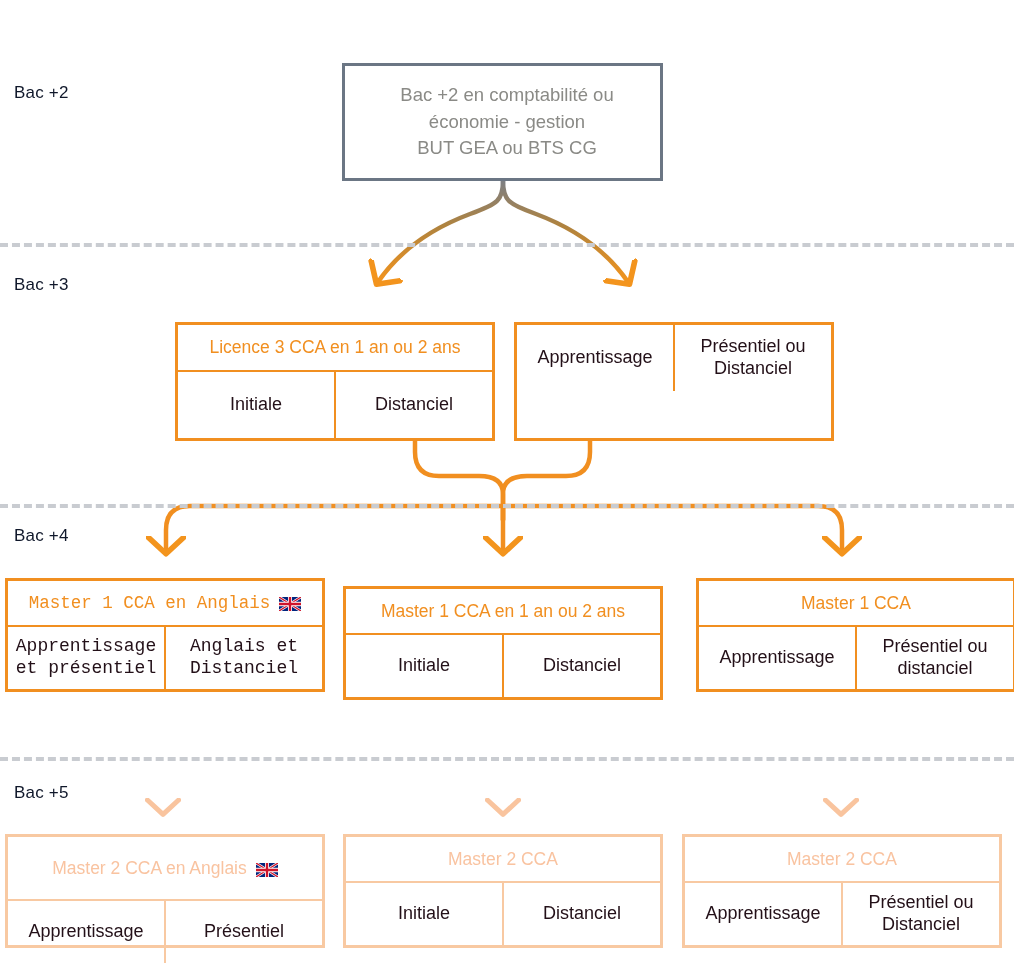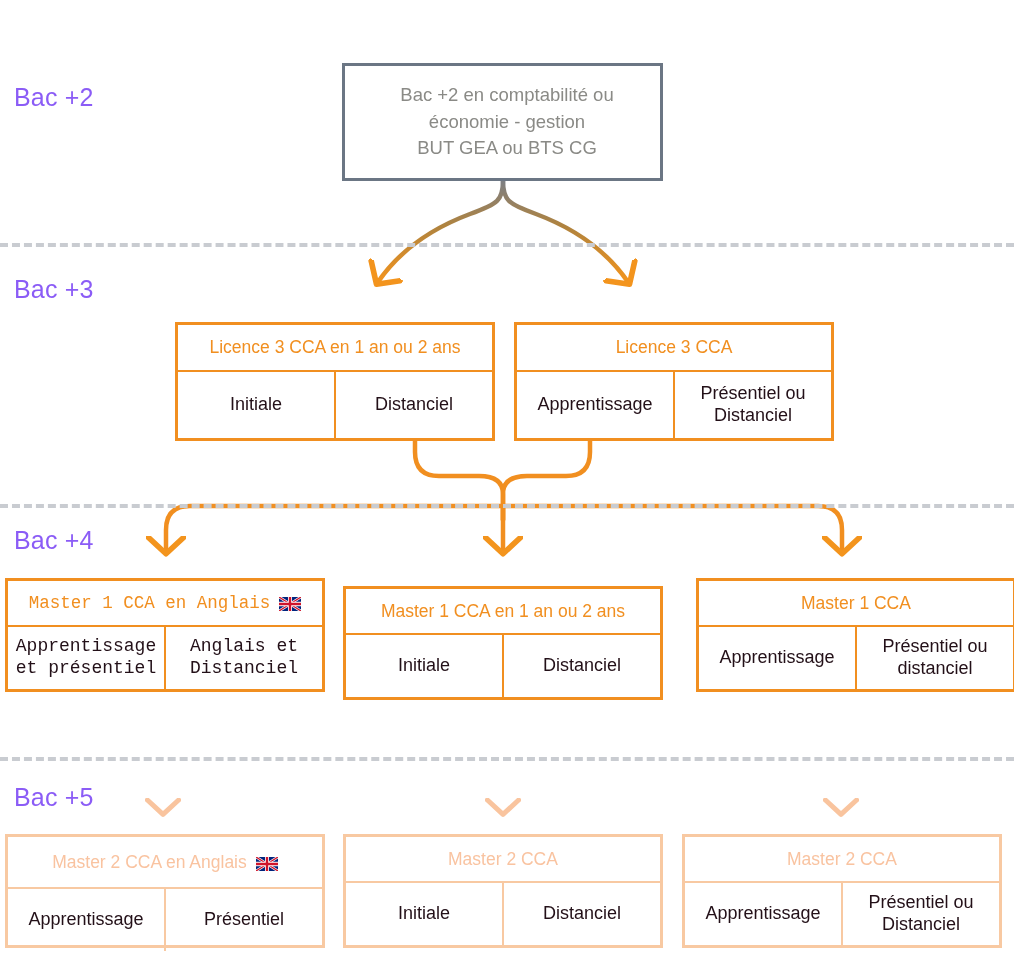--- a/index.html
+++ b/index.html
@@ -13,22 +13,22 @@
 
   svg.connectors{position:absolute;left:0;top:0;width:1014px;height:968px;pointer-events:none;}
 
   .divider{
     position:absolute;left:0;width:1014px;height:0;
     border-top:4px dashed #c9ccd1;
   }
 
   .level-label{
     position:absolute;
-    font-size:25px;
-    color:#8b5cf6;
+    font-size:17px;
+    color:#0f172a;
     letter-spacing:.2px;
     white-space:nowrap;
   }
 
   
   .node{position:absolute;box-sizing:border-box;background:#ffffff;}
   .node .head{
     box-sizing:border-box;
     display:flex;align-items:center;justify-content:center;
     text-align:center;
@@ -139,21 +139,20 @@
 
   <div class="node orange" style="left:175px;top:322px;width:320px;height:119px;">
     <div class="head" style="height:47px">Licence 3 CCA en 1 an ou 2 ans</div>
     <div class="cells" style="height:66px">
       <div class="cell">Initiale</div>
       <div class="cell">Distanciel</div>
     </div>
   </div>
 
   <div class="node orange" style="left:514px;top:322px;width:320px;height:119px;">
-    <div class="head" style="height:47px">Licence 3 CCA</div>
     <div class="cells" style="height:66px">
       <div class="cell">Apprentissage</div>
       <div class="cell">Présentiel ou
 Distanciel</div>
     </div>
   </div>
 
   <div class="node orange" style="left:5px;top:578px;width:320px;height:114px;font-family:Liberation Mono, monospace;">
     <div class="head" style="height:46px">
       <span>Master 1 CCA en Anglais</span>
@@ -186,21 +185,21 @@
   <div class="node orange" style="left:696px;top:578px;width:320px;height:114px;">
     <div class="head" style="height:46px">Master 1 CCA</div>
     <div class="cells" style="height:62px">
       <div class="cell">Apprentissage</div>
       <div class="cell">Présentiel ou
 distanciel</div>
     </div>
   </div>
 
   <div class="node faded" style="left:5px;top:834px;width:320px;height:114px;">
-    <div class="head" style="height:52px">
+    <div class="head" style="height:64px">
       <span>Master 2 CCA en Anglais</span>
       <span class="flag">
         <svg viewBox="0 0 60 36" width="22" height="14" preserveAspectRatio="none">
           <rect width="60" height="36" fill="#00247D"></rect>
           <path d="M0,0 L60,36 M60,0 L0,36" stroke="#fff" stroke-width="7"></path>
           <path d="M0,0 L60,36 M60,0 L0,36" stroke="#CF142B" stroke-width="3.5"></path>
           <path d="M30,0 V36 M0,18 H60" stroke="#fff" stroke-width="11"></path>
           <path d="M30,0 V36 M0,18 H60" stroke="#CF142B" stroke-width="6.5"></path>
         </svg>
       </span>

